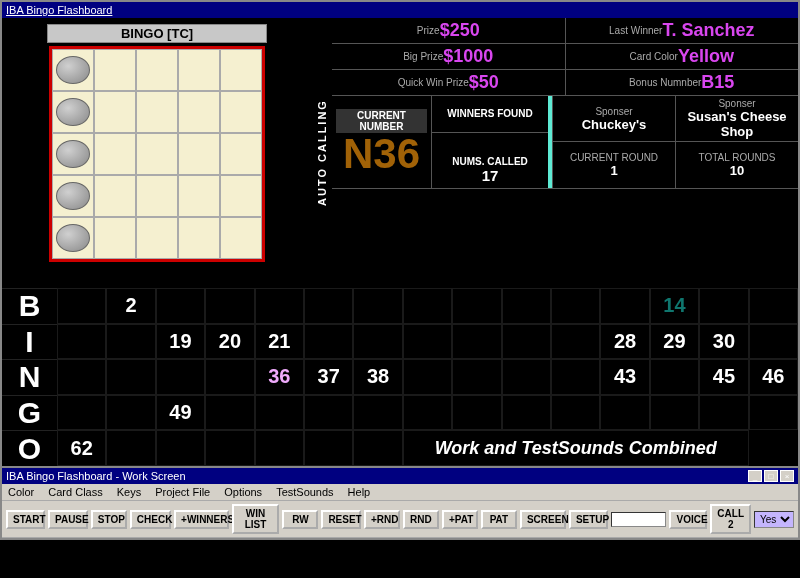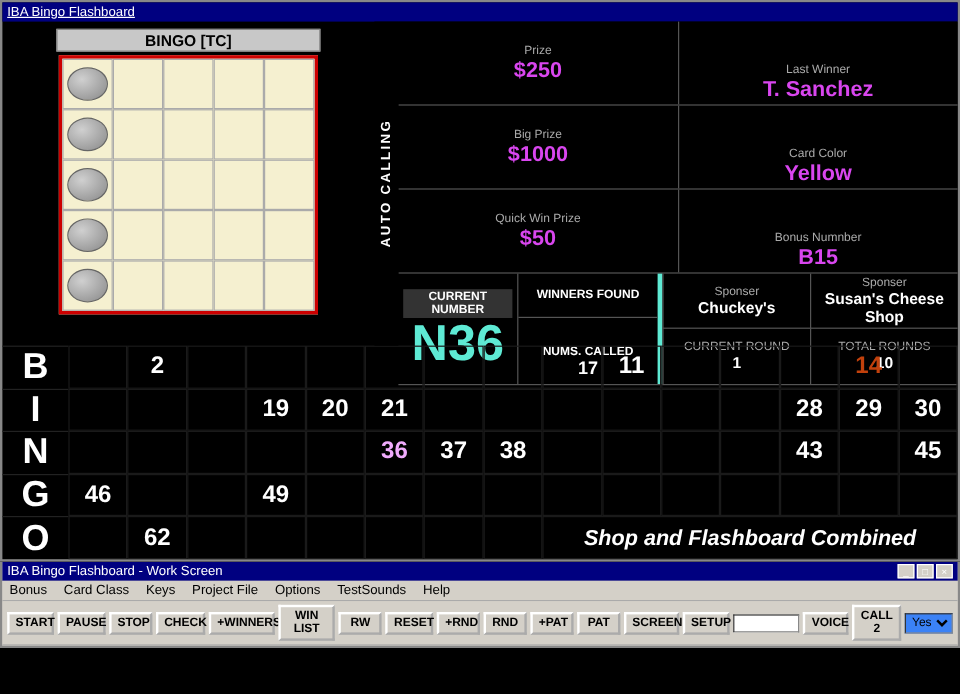--- a/index.html
+++ b/index.html
@@ -105,28 +105,26 @@
     .info-row {
       display: flex;
       border-bottom: 1px solid #555;
     }
 
     .info-cell {
       flex: 1;
       border-right: 1px solid #555;
       padding: 2px 6px;
       display: flex;
-      flex-direction: column;
       align-items: center;
       justify-content: center;
     }
 
     .info-cell:last-child {
       border-right: none;
-      margin-top: 33px;
     }
 
     .info-label {
       color: #aaa;
       font-size: 10px;
       text-align: center;
     }
 
     .info-value {
       color: #d946ef;
@@ -160,21 +158,21 @@
       font-size: 10px;
       font-weight: bold;
       text-align: center;
       background: #333;
       width: 100%;
       text-align: center;
       padding: 1px;
     }
 
     #current-number-value {
-      color: #5eead4;
+      color: #a16207;
       font-size: 42px;
       font-weight: bold;
       font-family: Arial Black, sans-serif;
       line-height: 1;
     }
 
     #winners-nums-section {
       display: flex;
       flex-direction: column;
       width: 120px;
@@ -315,21 +313,21 @@
 
     .toolbar-input {
       background: #fff;
       border: 1px inset #888;
       font-size: 10px;
       padding: 1px 3px;
       width: 55px;
     }
 
     .toolbar-select {
-      background: #3b82f6;
+      background: #c4b5fd;
       border: 1px inset #888;
       font-size: 10px;
       padding: 1px;
       width: 40px;
     }
 
     
     #flashboard-body {
       display: flex;
       flex-direction: column;
@@ -376,21 +374,21 @@
       display: flex;
       align-items: center;
       justify-content: center;
       font-size: 20px;
       font-weight: bold;
       font-family: Arial Black, sans-serif;
       color: transparent;
     }
 
     .num-cell.shown { color: #fff; }
-    .num-cell.shown-yellow { color: #c2410c; }
+    .num-cell.shown-yellow { color: #0f766e; }
     .num-cell.shown-green { color: #f0abfc; }
 
     .num-cell.last-row-text {
       font-size: 13px;
       font-style: italic;
       color: #fff;
       font-weight: bold;
     }
   </style>
 </head>
@@ -539,21 +537,20 @@
 
         <div class="num-cell"></div>
         <div class="num-cell shown">2</div>
         <div class="num-cell"></div>
         <div class="num-cell"></div>
         <div class="num-cell"></div>
         <div class="num-cell"></div>
         <div class="num-cell"></div>
         <div class="num-cell"></div>
         <div class="num-cell"></div>
-        <div class="num-cell shown">11</div>
         <div class="num-cell"></div>
         <div class="num-cell"></div>
         <div class="num-cell"></div>
         <div class="num-cell shown-yellow">14</div>
         <div class="num-cell"></div>
 
         <div class="num-cell"></div>
         <div class="num-cell"></div>
         <div class="num-cell"></div>
         <div class="num-cell shown">19</div>
@@ -602,37 +599,37 @@
         <div class="num-cell"></div>
 
         <div class="num-cell"></div>
         <div class="num-cell shown">62</div>
         <div class="num-cell"></div>
         <div class="num-cell"></div>
         <div class="num-cell"></div>
         <div class="num-cell"></div>
         <div class="num-cell"></div>
         <div class="num-cell"></div>
-        <div class="num-cell num-cell last-row-text" style="grid-column: span 7; color:#fff; font-style:italic; font-size:18px;">Shop and Flashboard Combined</div>
+        <div class="num-cell num-cell last-row-text" style="grid-column: span 7; color:#fff; font-style:italic; font-size:18px;">Work and TestSounds Combined</div>
       </div>
     </div>
   </div>
 </div>
 
 <div id="work-screen">
   <div id="work-titlebar">
     <span>IBA Bingo Flashboard - Work Screen</span>
     <div id="work-titlebar-buttons">
       <div class="titlebar-btn">_</div>
       <div class="titlebar-btn">□</div>
       <div class="titlebar-btn">×</div>
     </div>
   </div>
   <div id="menubar">
-    <span class="menu-item">Bonus</span>
+    <span class="menu-item">Color</span>
     <span class="menu-item">Card Class</span>
     <span class="menu-item">Keys</span>
     <span class="menu-item">Project File</span>
     <span class="menu-item">Options</span>
     <span class="menu-item">TestSounds</span>
     <span class="menu-item">Help</span>
   </div>
   <div id="toolbar">
     <button class="toolbar-btn">START</button>
     <button class="toolbar-btn">PAUSE</button>

